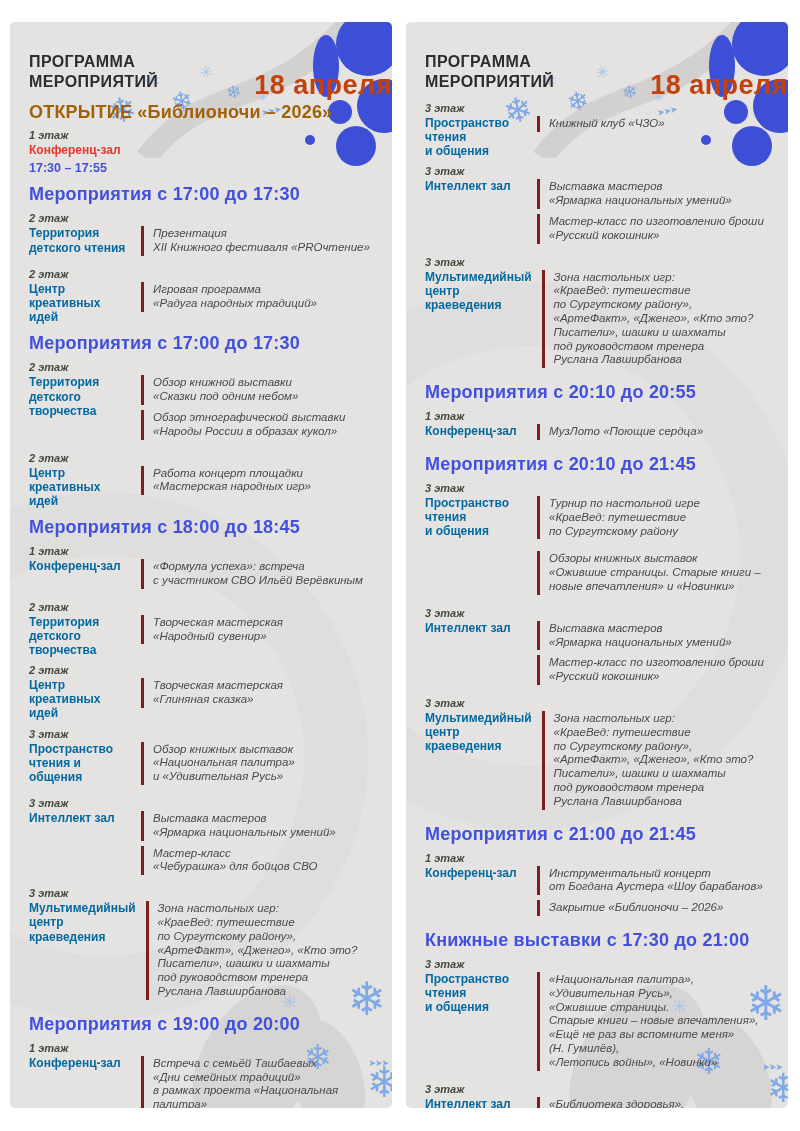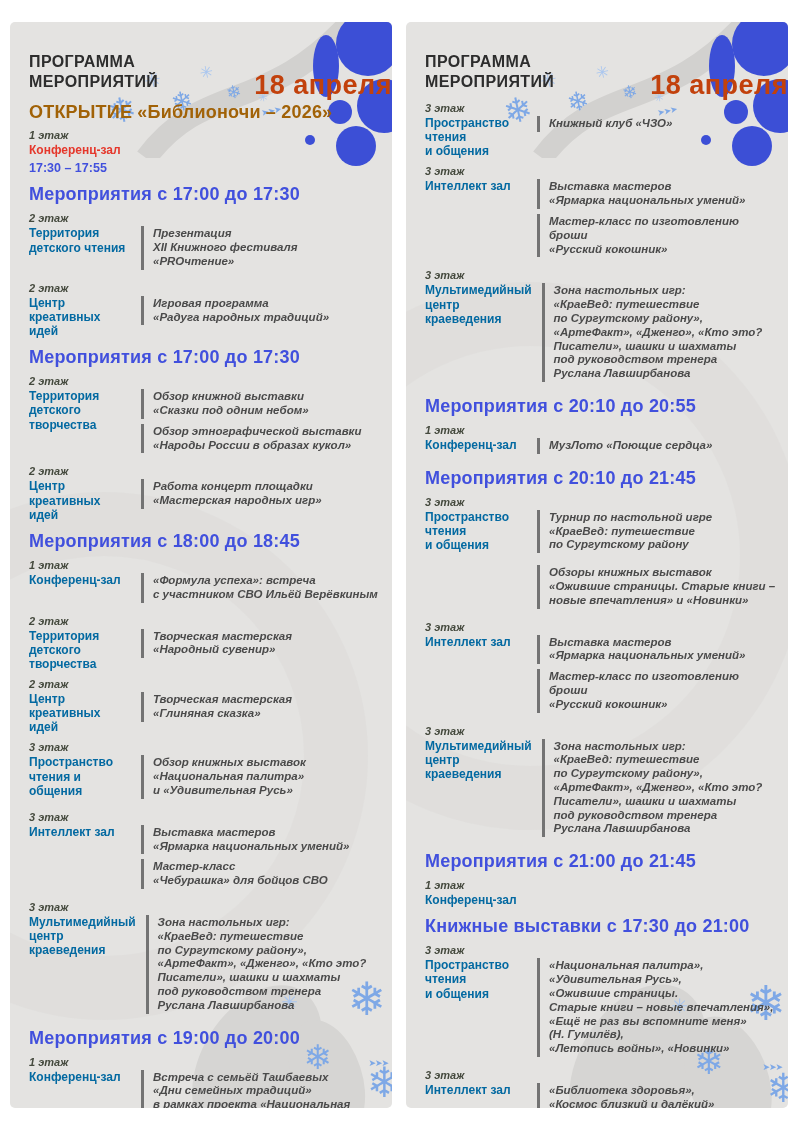--- a/index.html
+++ b/index.html
@@ -34,24 +34,23 @@
   .loc-solo{font-size:12px;font-weight:700;color:#e5372b;line-height:1.2;margin-bottom:4px;}
   .time{color:#4150dd;font-weight:700;font-size:12.5px;margin-bottom:2px;}
   .entry{margin-bottom:7px;}
   .row{display:flex;align-items:flex-start;}
   .loc{
     flex:0 0 102px;padding-right:10px;font-size:12px;font-weight:700;
     color:#0369a1;line-height:1.18;white-space:pre-line;
   }
   .descs{flex:1;min-width:0;}
   .desc{
-    border-left:3px solid #737373;padding:1px 0 1px 9px;margin-bottom:5px;
+    border-left:3px solid #7f1d1d;padding:1px 0 1px 9px;margin-bottom:5px;
     font-size:11.5px;font-style:italic;color:#4a4a4a;line-height:1.2;
     white-space:pre-line;
-    font-weight:bold;
   }
   
   .deco{position:absolute;inset:0;z-index:0;overflow:hidden;}
   .ribbon{position:absolute;top:-14px;right:26px;}
   .blob{position:absolute;top:-8px;right:-26px;}
   .band{position:absolute;top:38px;left:98px;width:190px;height:86px;transform:rotate(-12deg);}
   .snow{position:absolute;color:#7ea8e6;line-height:1;}
   .snow.lt{color:#a9c6ef;}
   .petal{position:absolute;background:#d6d5d3;border-radius:50%;}
   .ring{position:absolute;border-radius:50%;border:64px solid #dcdbd9;opacity:.55;}
@@ -380,20 +379,25 @@
 под руководством тренера
 Руслана Лавширбанова</div>
             </div>
           </div>
         </div>
         <div class="section-heading">Мероприятия с 21:00 до 21:45</div>
         <div class="entry">
           <div class="floor">1 этаж</div>
           <div class="row">
             <div class="loc">Конференц-зал</div>
+            <div class="descs">
+              <div class="desc">Инструментальный концерт
+от Богдана Аустера «Шоу барабанов»</div>
+              <div class="desc">Закрытие «Библионочи – 2026»</div>
+            </div>
           </div>
         </div>
         <div class="section-heading">Книжные выставки с 17:30 до 21:00</div>
         <div class="entry">
           <div class="floor">3 этаж</div>
           <div class="row">
             <div class="loc">Пространство
 чтения
 и общения</div>
             <div class="descs">

